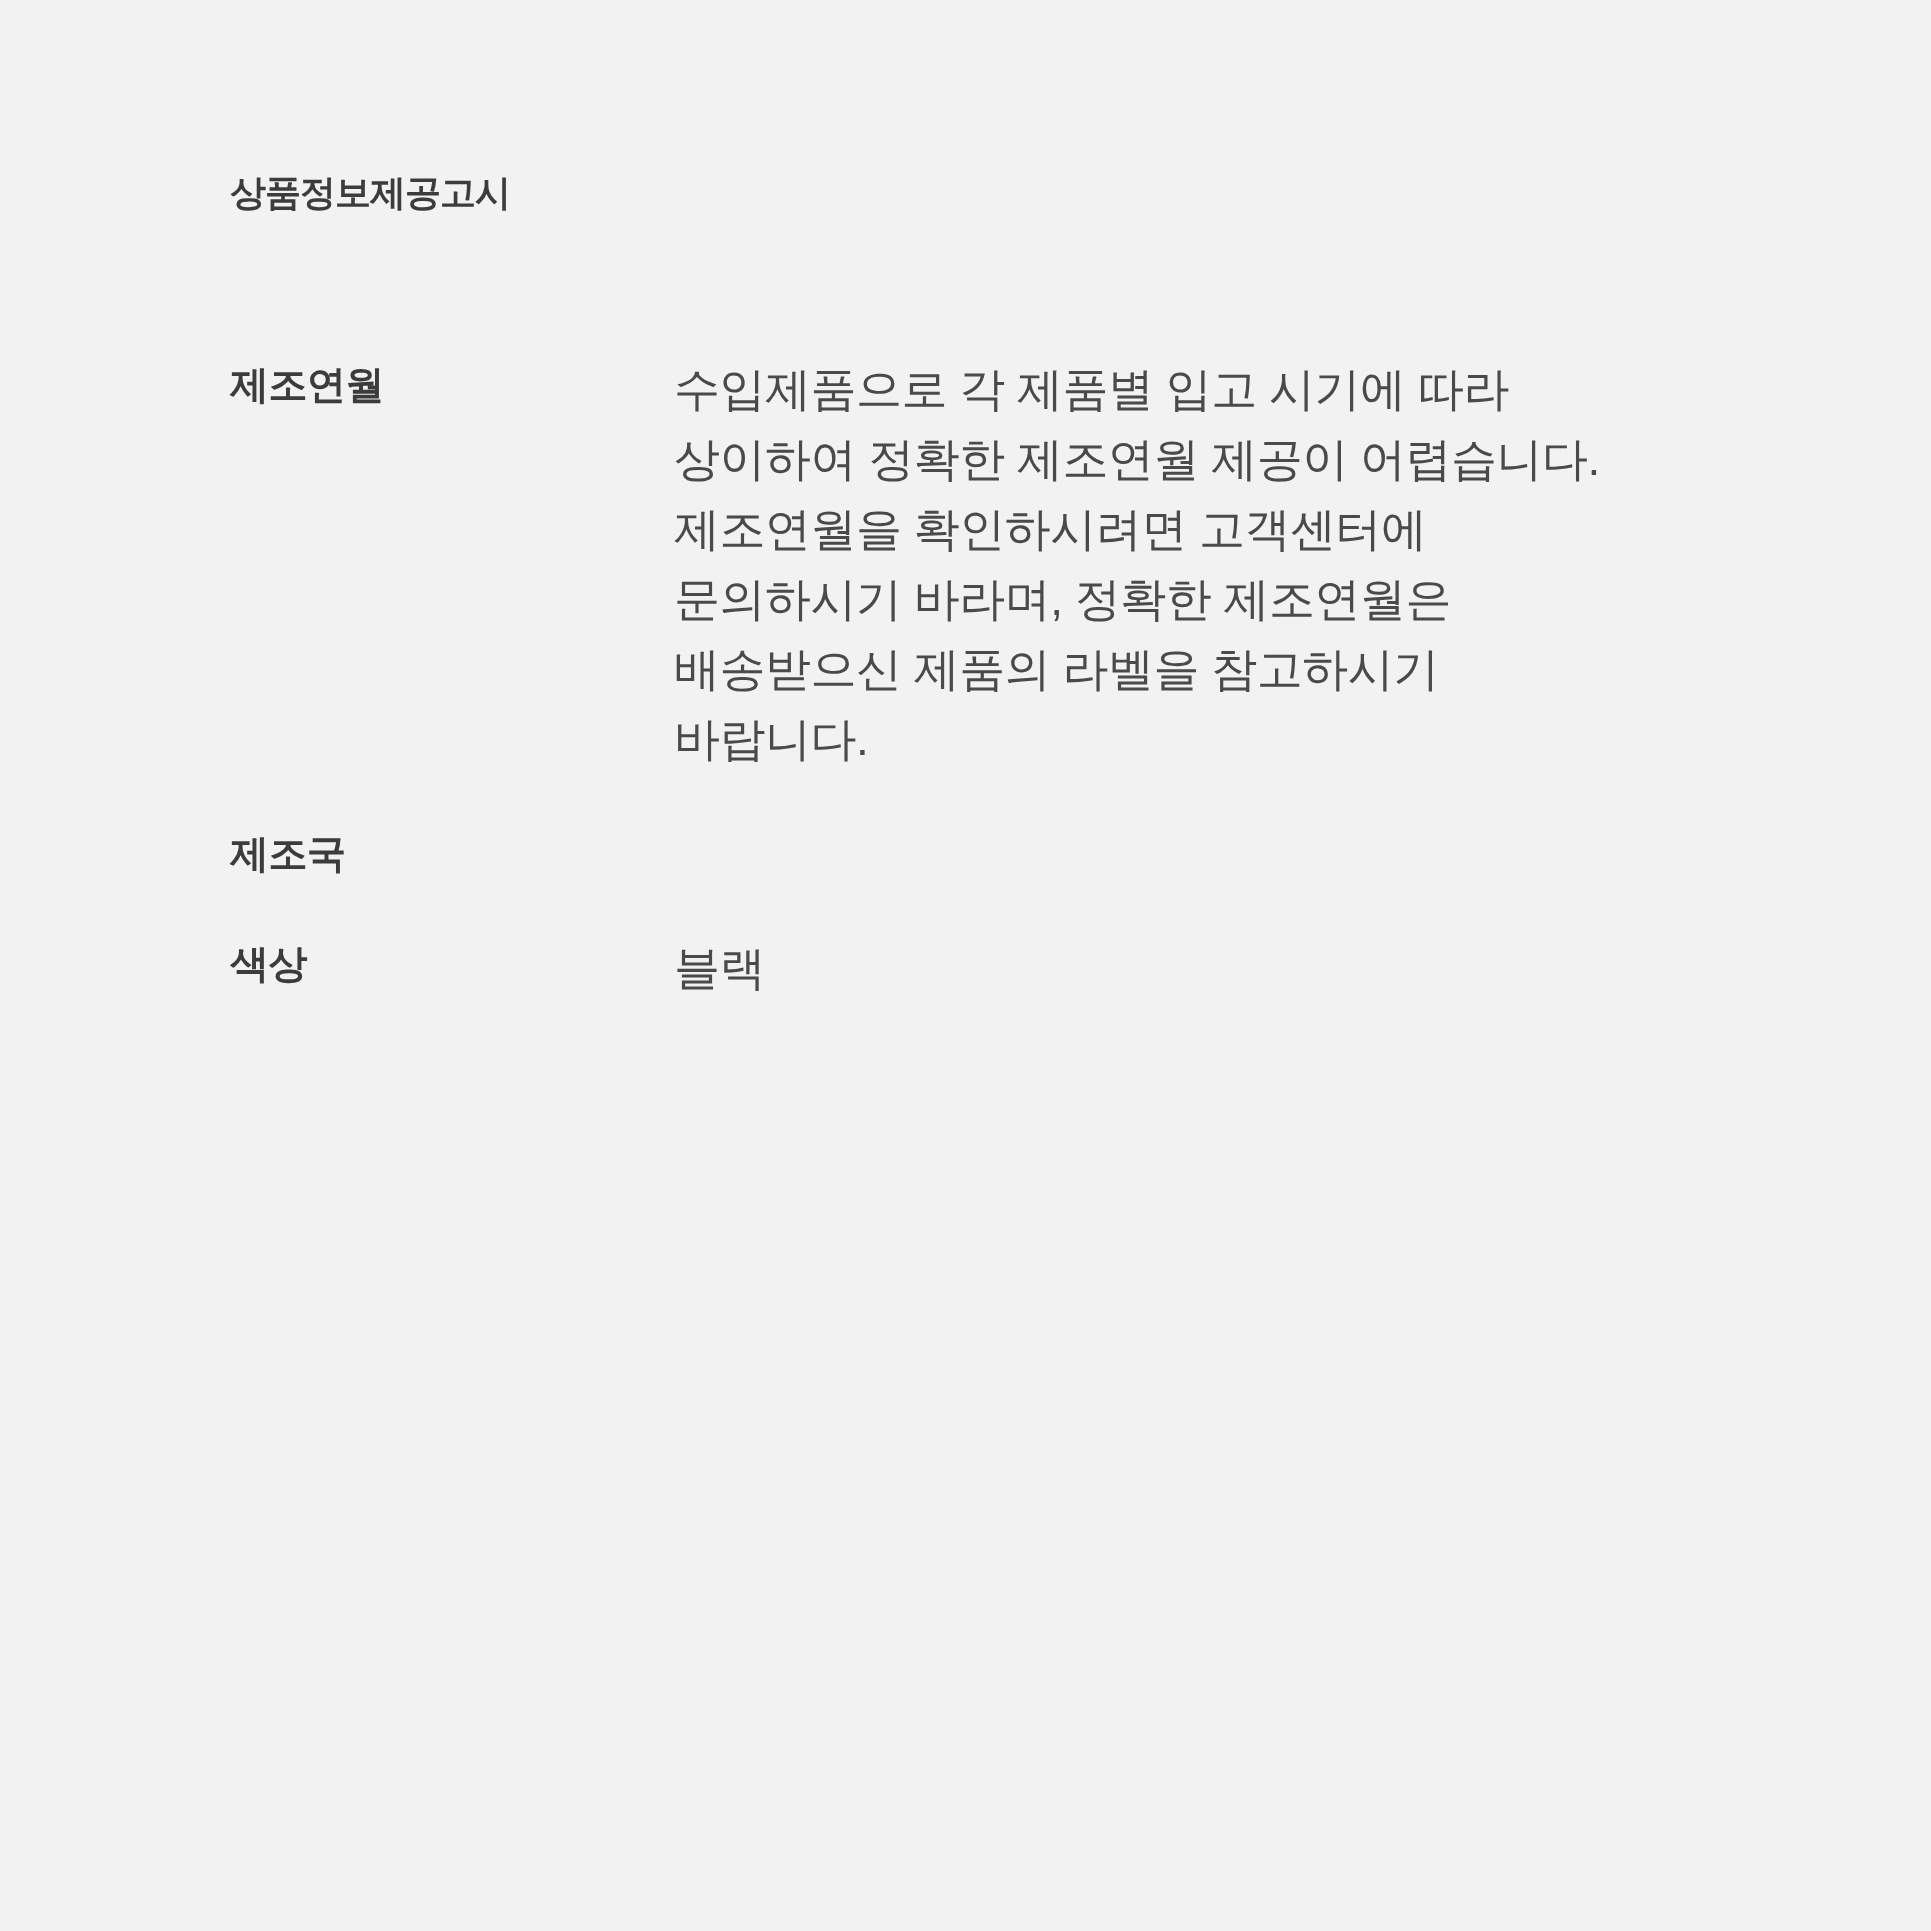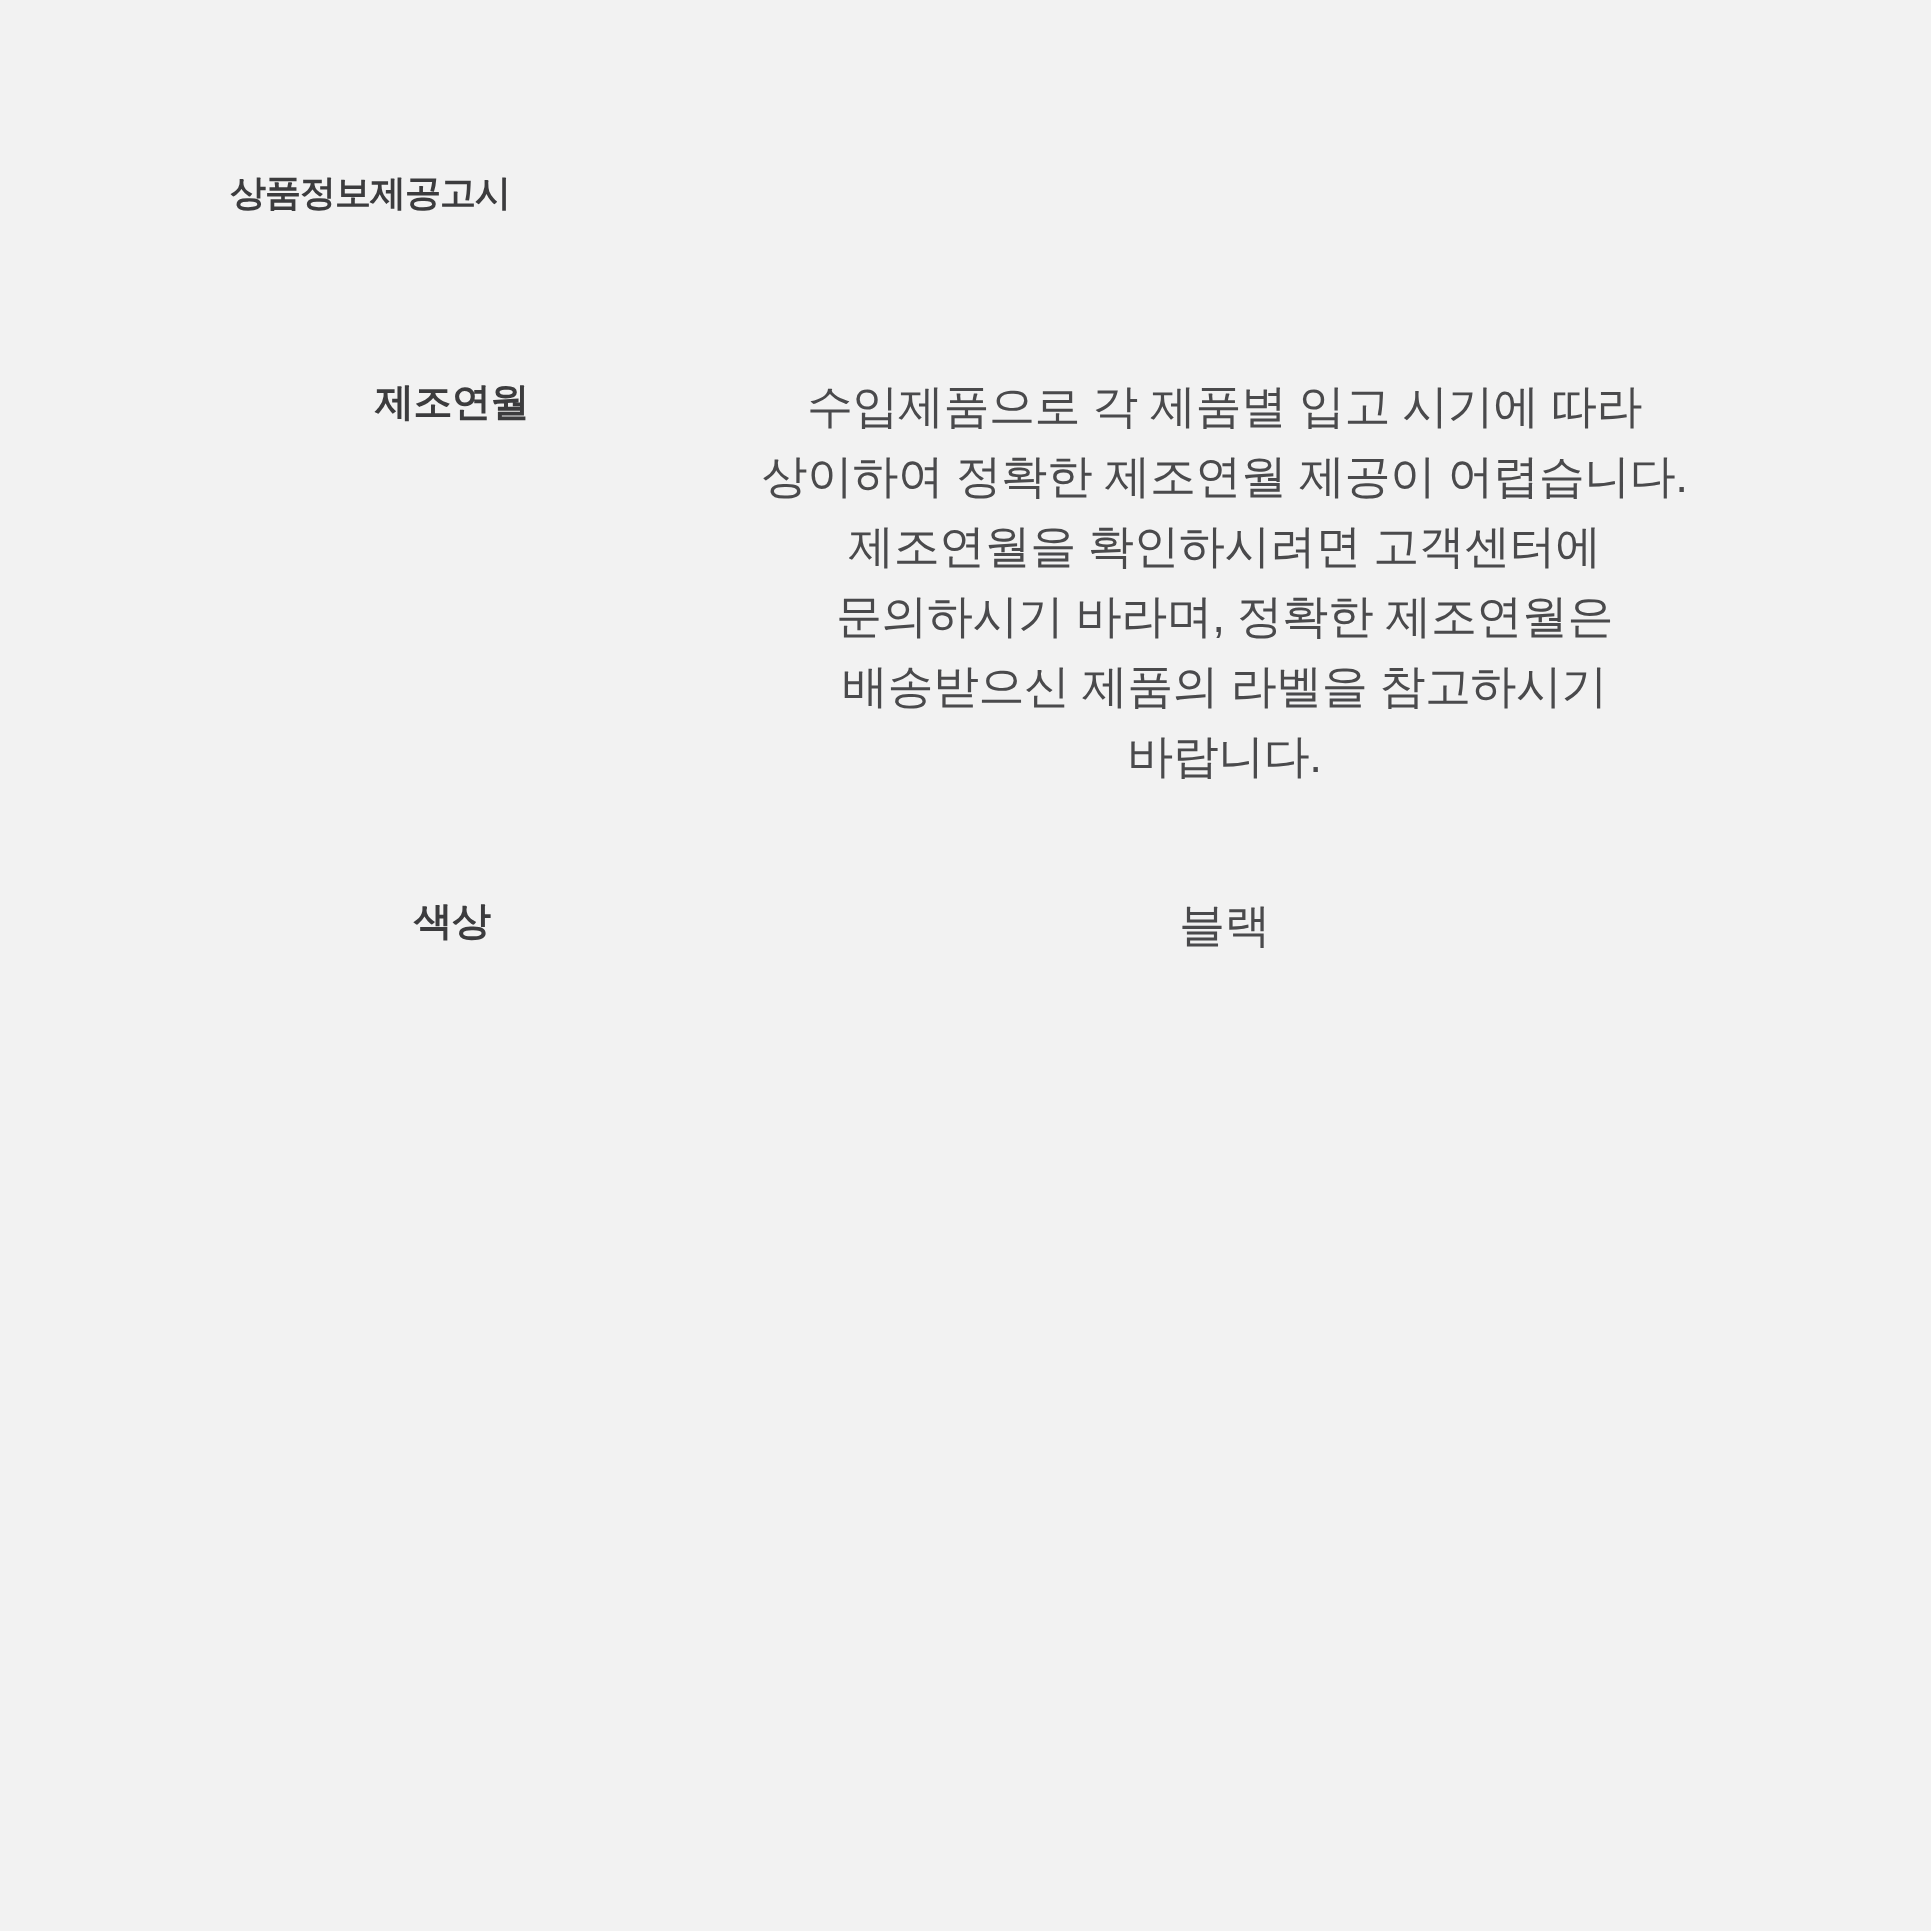--- a/index.html
+++ b/index.html
@@ -26,23 +26,22 @@
     left: 230px;
     top: 169px;
     font-size: 36px;
     font-weight: bold;
     letter-spacing: -1px;
     color: #3c3c3e;
   }
   .info-table {
     position: absolute;
     left: 230px;
-    top: 372px;
+    top: 355px;
     width: 1545px;
-    text-align: center;
   }
   .info-row {
     display: flex;
     align-items: flex-start;
     margin-bottom: 50px;
   }
   .info-row:last-child {
     margin-bottom: 0;
   }
   .info-label {
@@ -76,20 +75,21 @@
       <div class="info-label">제조연월</div>
       <div class="info-value">수입제품으로 각 제품별 입고 시기에 따라
 상이하여 정확한 제조연월 제공이 어렵습니다.
 제조연월을 확인하시려면 고객센터에
 문의하시기 바라며, 정확한 제조연월은
 배송받으신 제품의 라벨을 참고하시기
 바랍니다.</div>
     </div>
 
     <div class="info-row">
+      <div class="info-label">제조국</div>
     </div>
 
     <div class="info-row">
       <div class="info-label">색상</div>
       <div class="info-value">블랙</div>
     </div>
 
   </div>
 </div>
 

